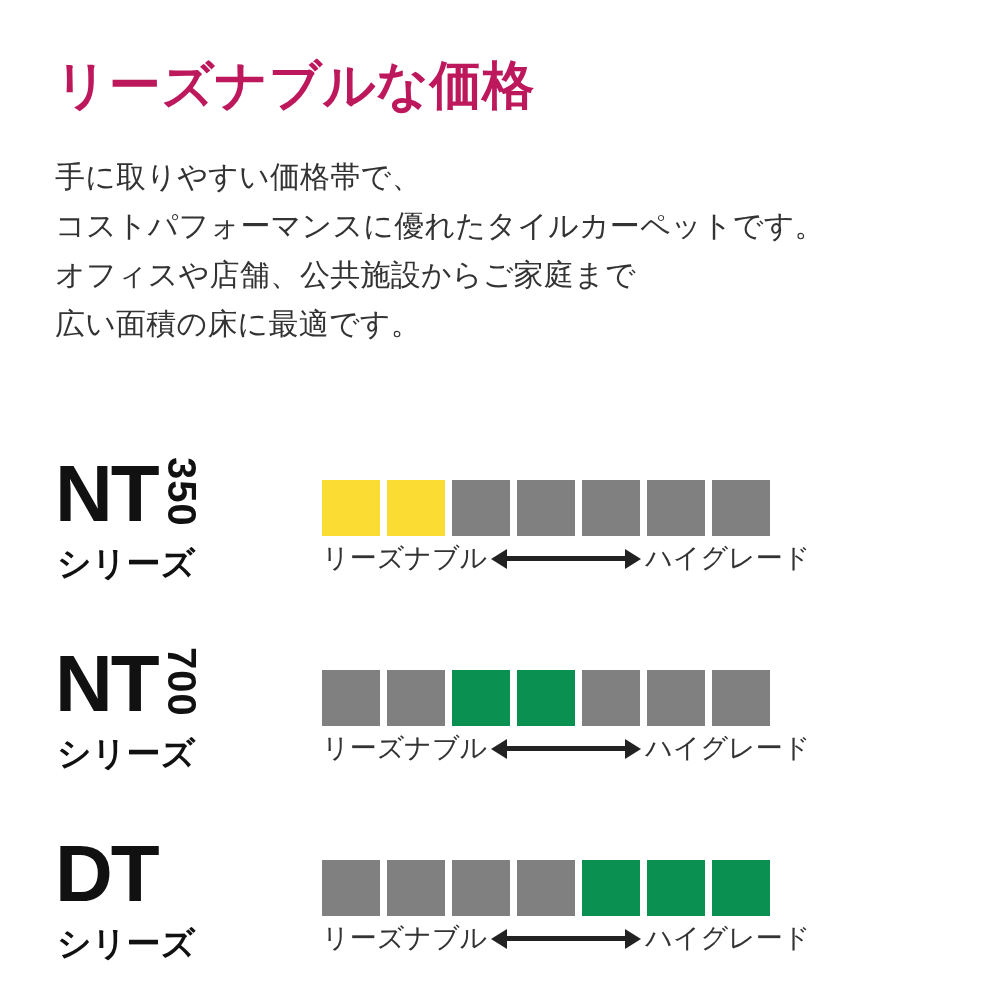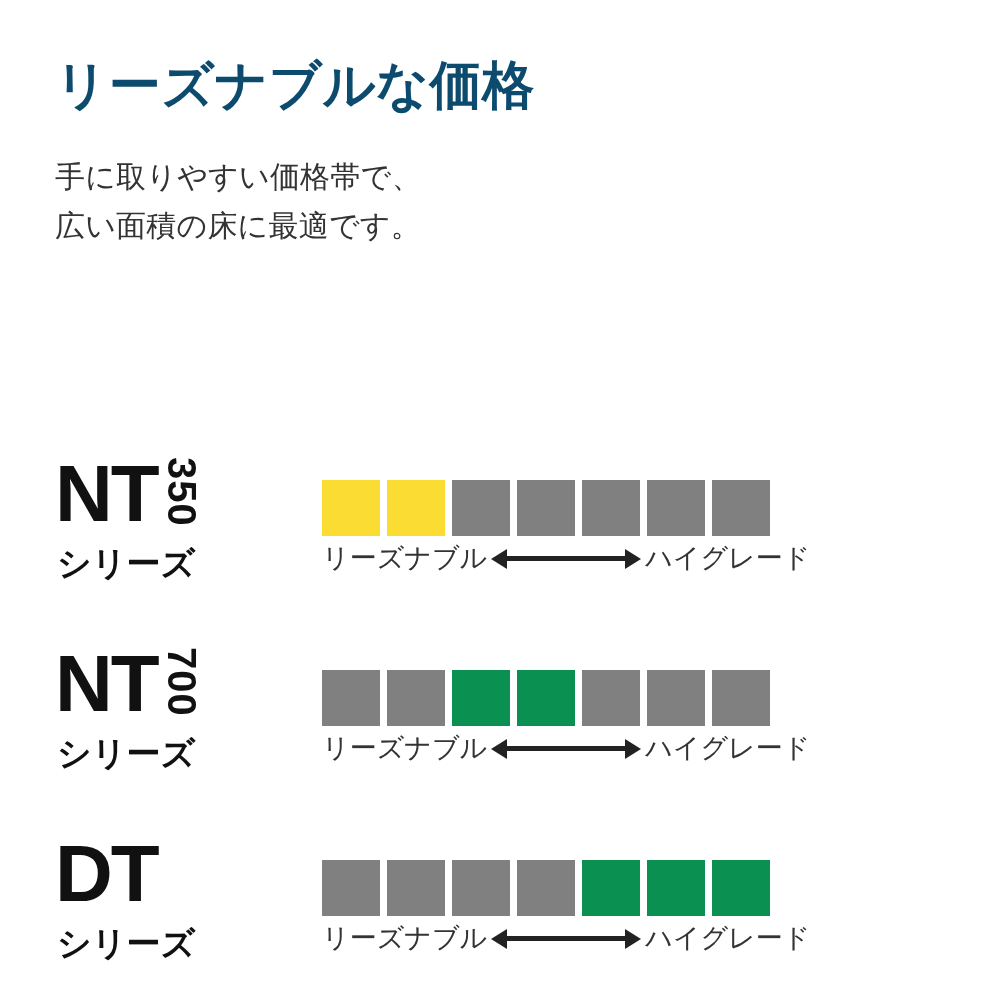--- a/index.html
+++ b/index.html
@@ -15,21 +15,21 @@
     width:1000px; height:1000px;
     background:#ffffff;
   }
 
   
   #headline {
     position:absolute;
     left:55px; top:56px;
     font-size:52px;
     font-weight:bold;
-    color:#0c4a6e;
+    color:#be185d;
     letter-spacing:0.5px;
     line-height:1.15;
     white-space:nowrap;
   }
   #bodycopy {
     position:absolute;
     left:55px; top:152px;
     font-size:30px;
     font-weight:normal;
     color:#333333;
@@ -160,20 +160,22 @@
 </style>
 </head>
 <body>
 
 <div id="page">
 
   <h1 id="headline">リーズナブルな価格</h1>
 
   <div id="bodycopy">
     <span class="copy-line">手に取りやすい価格帯で、</span>
+    <span class="copy-line">コストパフォーマンスに優れたタイルカーペットです。</span>
+    <span class="copy-line">オフィスや店舗、公共施設からご家庭まで</span>
     <span class="copy-line">広い面積の床に最適です。</span>
   </div>
 
   <div class="series-row" id="row-nt350">
 
     <div class="series-label">
       <div class="label-main">
         <span class="label-code">NT</span>
         <span class="label-num">350</span>
       </div>

